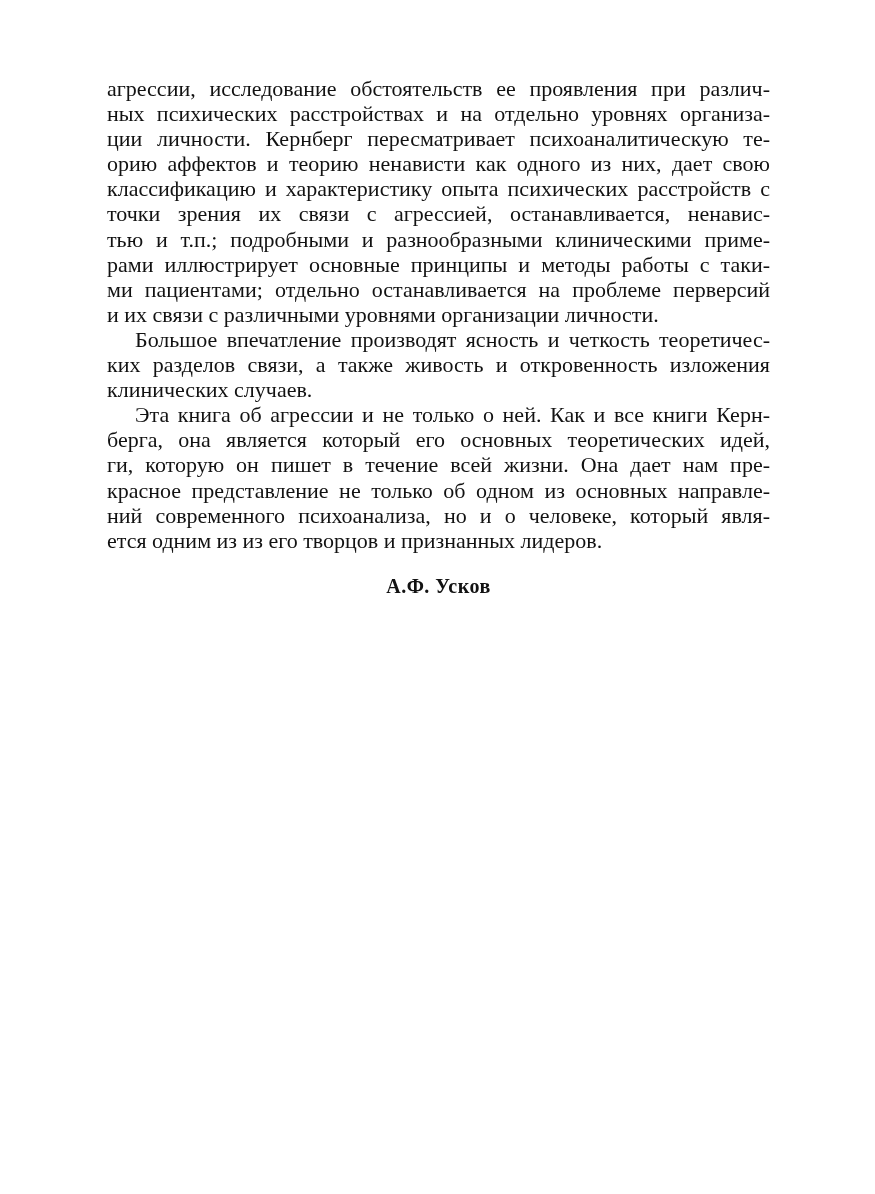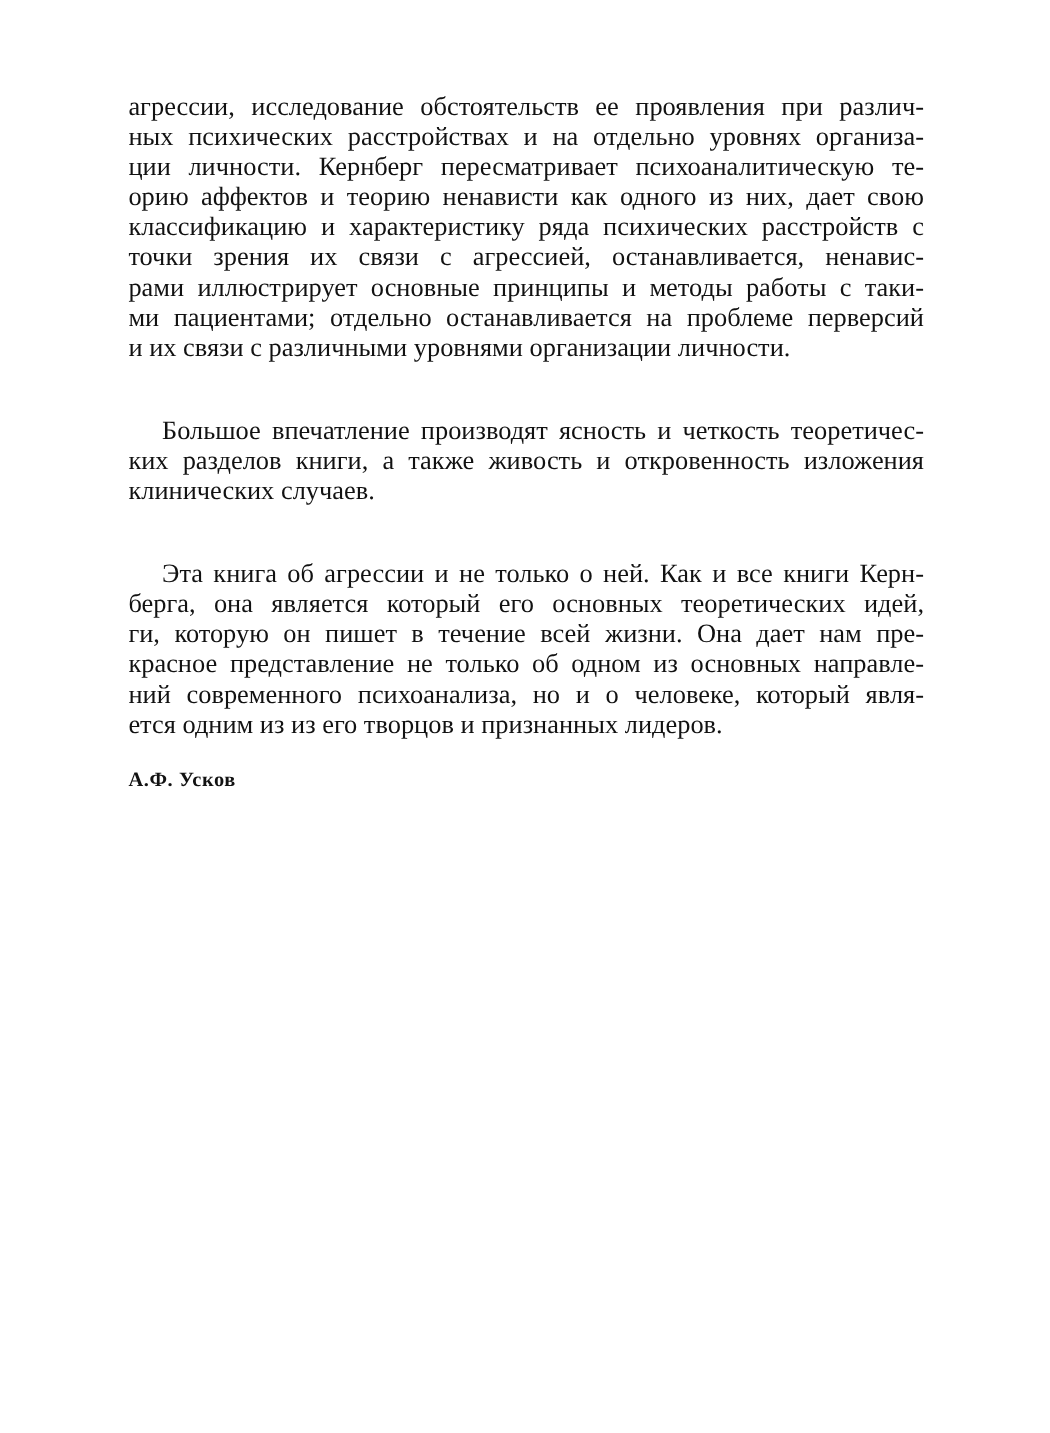--- a/index.html
+++ b/index.html
@@ -26,51 +26,51 @@
   }
   .line {
     text-align: justify;
     text-align-last: justify;
     white-space: normal;
     height: 25.1px;
     overflow: visible;
   }
   .line.indent {
     text-indent: 28px;
-    margin-top: 44px;
   }
   .line.end {
     text-align-last: left;
   }
   .signature {
     margin-top: 21px;
-    text-align: left;
+    text-align: center;
     font-weight: bold;
-    font-size: 17px;
+    font-size: 20px;
     line-height: 25px;
     letter-spacing: 0.5px;
   }
 </style>
 </head>
 <body>
 
 <div class="page">
   <div class="textblock">
     <div>
         <div class="line" style="">агрессии, исследование обстоятельств ее проявления при различ-</div>
         <div class="line" style="">ных психических расстройствах и на отдельно уровнях организа-</div>
         <div class="line" style="">ции личности. Кернберг пересматривает психоаналитическую те-</div>
         <div class="line" style="">орию аффектов и теорию ненависти как одного из них, дает свою</div>
-        <div class="line" style="">классификацию и характеристику ряда психических расстройств с</div>
+        <div class="line" style="">классификацию и характеристику опыта психических расстройств с</div>
         <div class="line" style="">точки зрения их связи с агрессией, останавливается, ненавис-</div>
+        <div class="line" style="">тью и т.п.; подробными и разнообразными клиническими приме-</div>
         <div class="line" style="">рами иллюстрирует основные принципы и методы работы с таки-</div>
         <div class="line" style="">ми пациентами; отдельно останавливается на проблеме перверсий</div>
         <div class="line end" style="">и их связи с различными уровнями организации личности.</div>
         <div class="line indent" style="">Большое впечатление производят ясность и четкость теоретичес-</div>
-        <div class="line" style="">ких разделов книги, а также живость и откровенность изложения</div>
+        <div class="line" style="">ких разделов связи, а также живость и откровенность изложения</div>
         <div class="line end" style="">клинических случаев.</div>
         <div class="line indent" style="">Эта книга об агрессии и не только о ней. Как и все книги Керн-</div>
         <div class="line" style="">берга, она является который его основных теоретических идей,</div>
         <div class="line" style="">ги, которую он пишет в течение всей жизни. Она дает нам пре-</div>
         <div class="line" style="">красное представление не только об одном из основных направле-</div>
         <div class="line" style="">ний современного психоанализа, но и о человеке, который явля-</div>
         <div class="line end" style="">ется одним из из его творцов и признанных лидеров.</div>
       </div>
     <div class="signature">А.Ф. Усков</div>
   </div>

